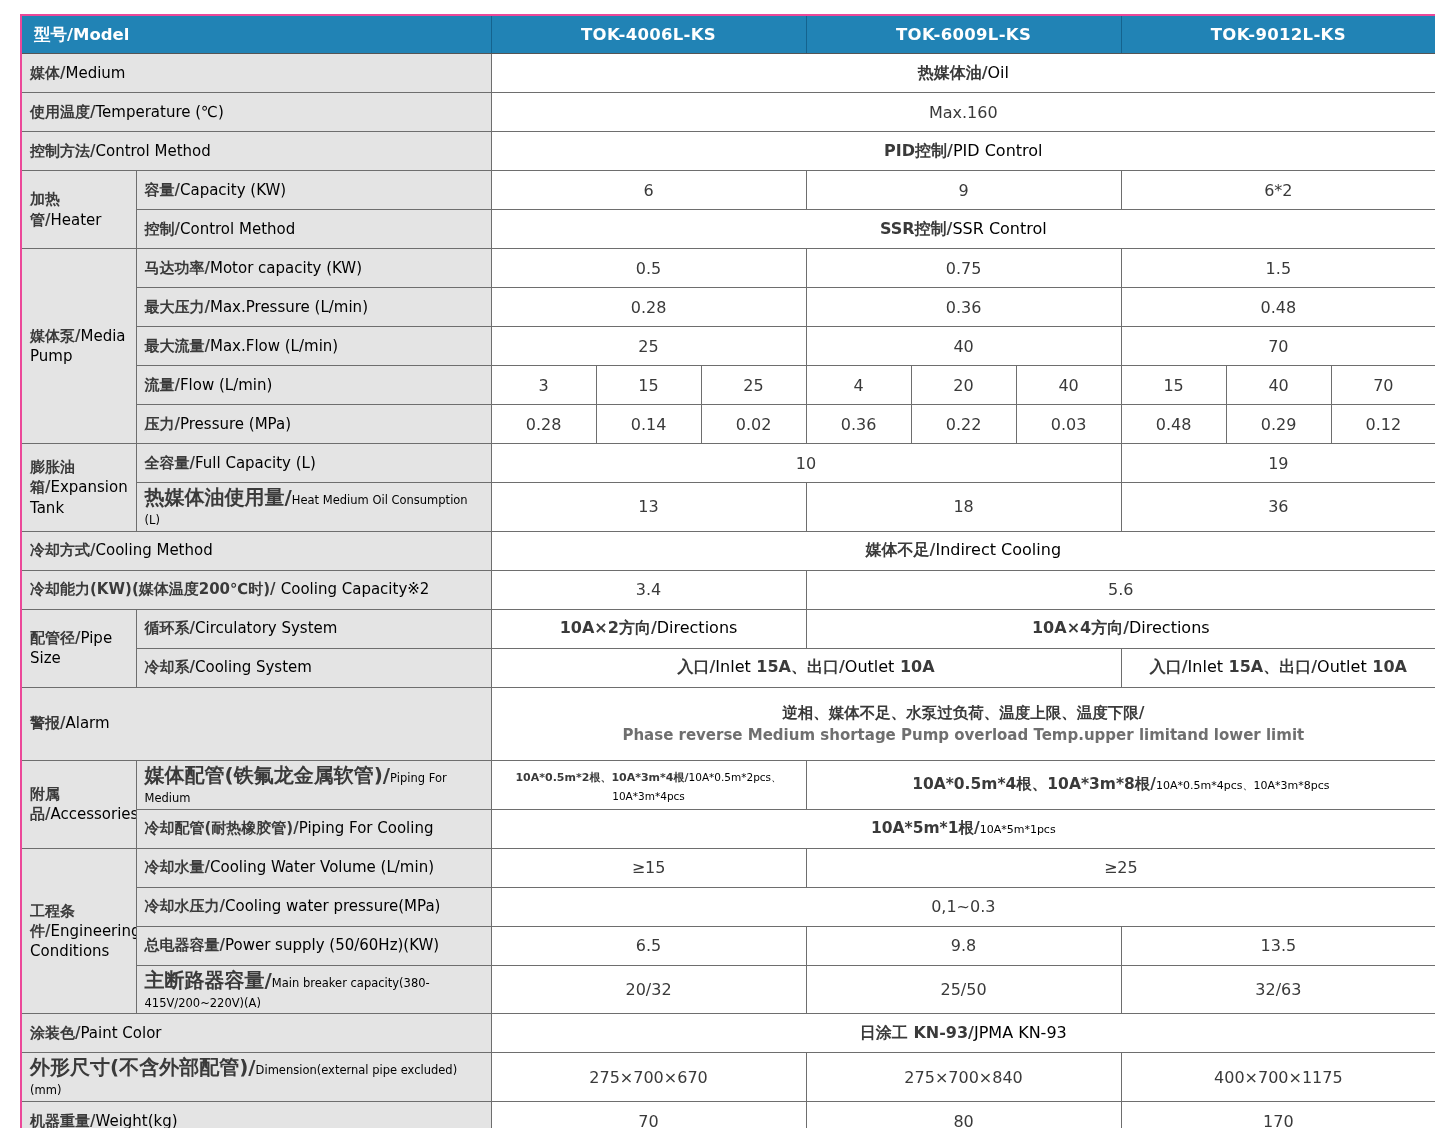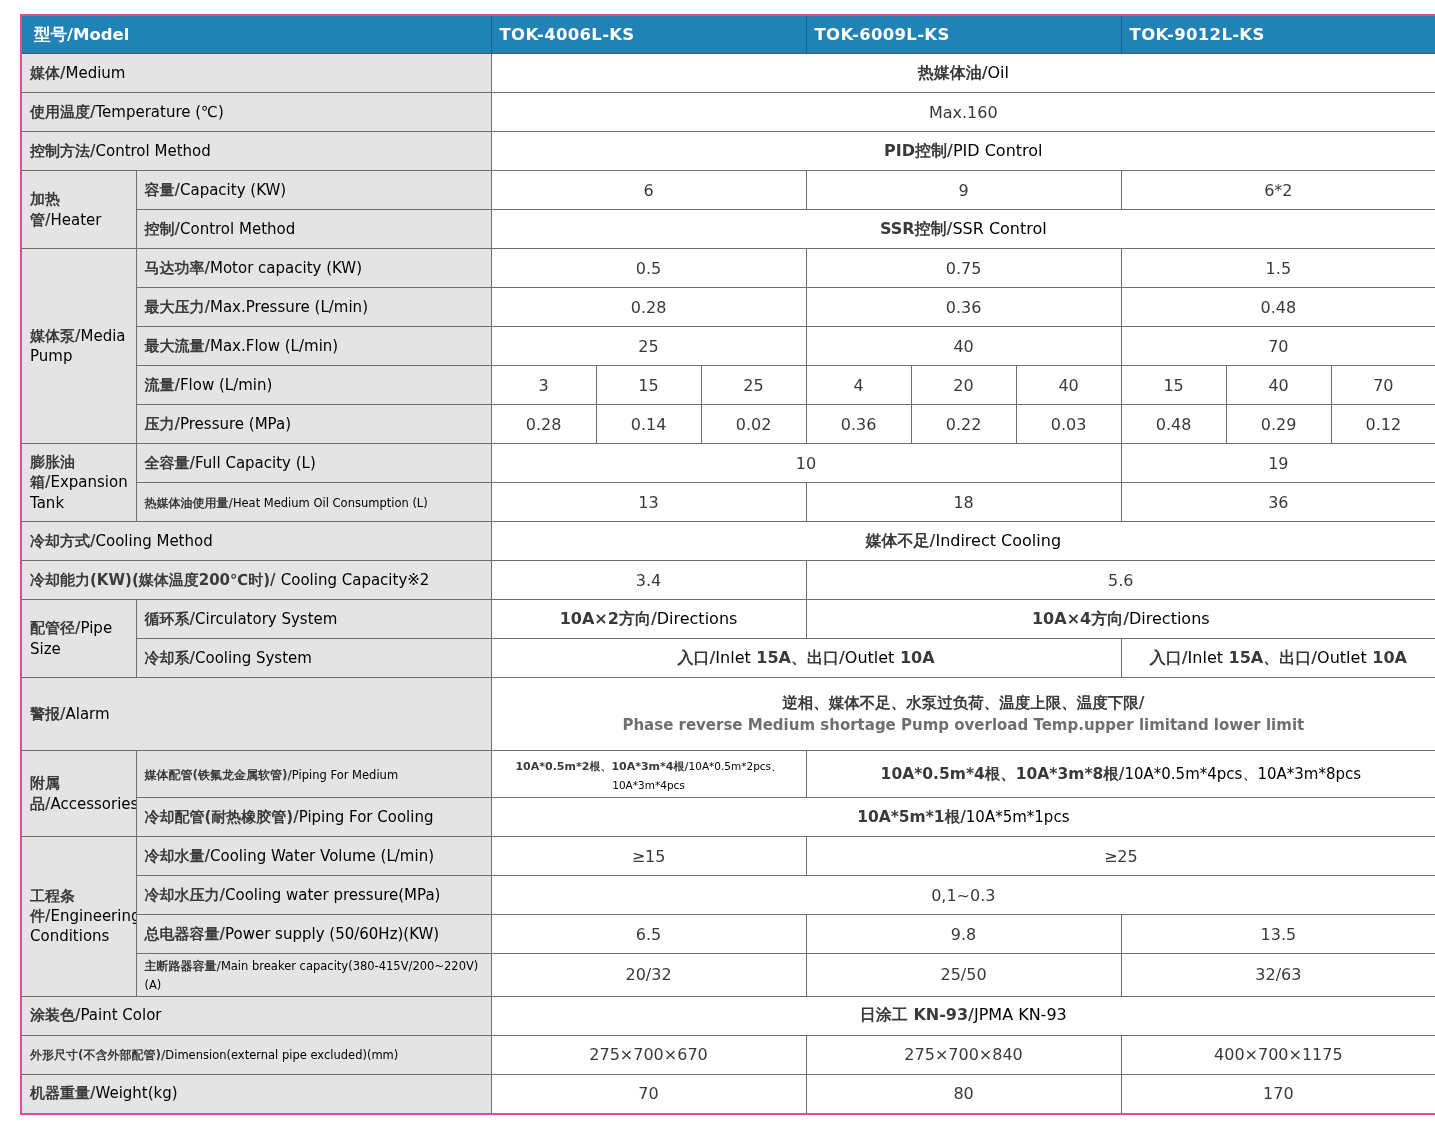--- a/index.html
+++ b/index.html
@@ -5,40 +5,40 @@
   html,body{margin:0;padding:0;background:#ffffff;}
   body{width:1435px;height:1128px;position:relative;
        font-family:"DejaVu Sans","Liberation Sans",sans-serif;color:#3c3c3c;}
   table.spec{position:absolute;left:20px;top:14px;width:1415px;
        border-collapse:collapse;table-layout:fixed;
        border:2px solid #ec4899;}
   td,th{border:1px solid #6e6e6e;padding:2px 8px;height:34px;overflow:hidden;}
   
   th{background:#2183b5;color:#ffffff;font-weight:600;font-size:16.5px;
      border-color:#14638e;border-bottom-color:#555;height:33px;}
-  th.model-col{text-align:left;letter-spacing:.3px;}
+  th.model-col{text-align:center;letter-spacing:.3px;}
   th.corner{text-align:left;padding-left:12px;}
   
   td.lbl{background:#e4e4e4;text-align:left;font-size:15px;line-height:1.25;}
   td.grp{background:#e4e4e4;text-align:left;font-size:15px;line-height:1.35;vertical-align:middle;}
   
   td.val{background:#ffffff;text-align:center;font-size:16px;color:#3a3a3a;}
   .zh{color:#3a3a3a;font-weight:700;}
   .en{color:#000000;font-weight:400;}
   td.val .zh{font-weight:700;}
   td.val.vxs .zh{font-size:11px;font-weight:700;text-align:center;}
   td.val.vxs .en{font-size:10.5px;}
   td.val.vmd .zh{font-size:15.5px;}
-  td.val.vmd .en{font-size:15px;}
+  td.val.vmd .en{font-size:11px;}
   tr.tall td{height:68px;}
   tr.med td{height:42px;}
   .alarm-l1{display:block;font-weight:700;color:#3a3a3a;font-size:15.5px;line-height:1.5;}
   .alarm-l2{display:block;font-weight:700;color:#6f6f6f;font-size:15px;line-height:1.4;}
   td.lbl .en{font-weight:400;}
-  .lblsm .zh{font-size:12px;}
+  .lblsm .zh{font-size:20px;}
   .lblsm .en{font-size:11.5px;}
 </style>
 </head>
 <body>
 
 <table class="spec">
   <colgroup>
     <col style="width:115px">
       <col style="width:355px">
     <col style="width:105px">

